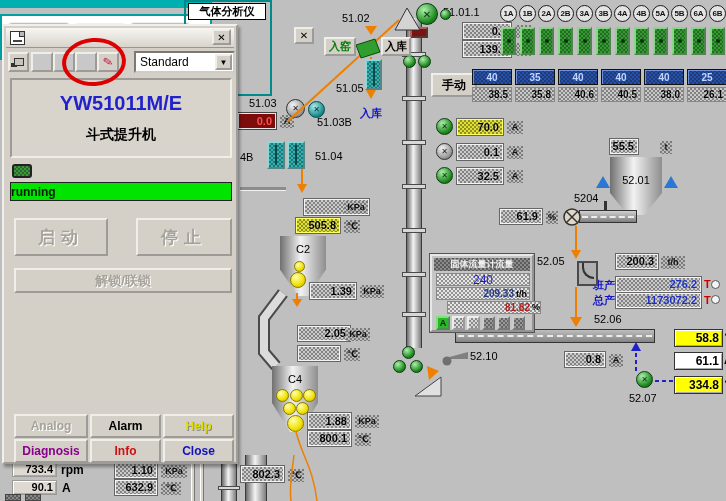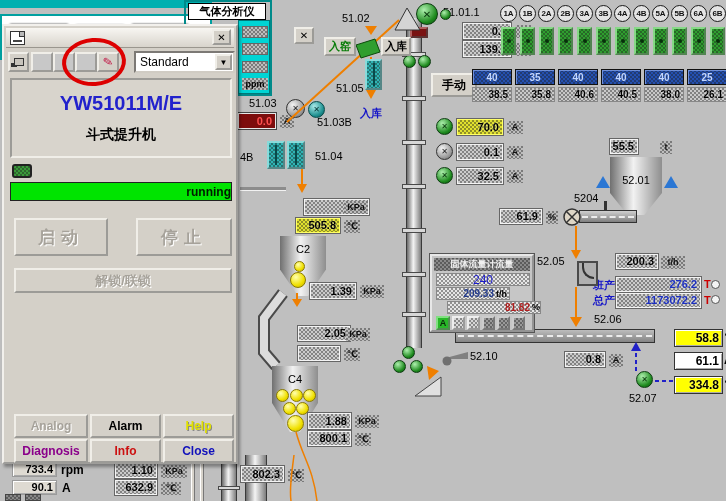--- a/index.html
+++ b/index.html
@@ -46,26 +46,20 @@
   <div class="abs" style="left:0;top:14px;width:212px;height:46px;background:#fff;border:2px solid #00a0a0">
     <div class="smudge" style="left:8px;top:8px;width:58px;height:13px"></div>
     <div class="smudge" style="left:74px;top:9px;width:48px;height:12px"></div>
     <div class="smudge" style="left:130px;top:8px;width:56px;height:13px"></div>
   </div>
 
   <div class="abs" style="left:184px;top:0;width:88px;height:96px;border:2px solid #008a8a"></div>
   <div class="abs" style="left:188px;top:3px;width:78px;height:17px;background:#fff;border:1px solid #000;display:flex;align-items:center;justify-content:center">
     <span class="b" style="font-size:11px">气体分析仪</span>
   </div>
-  <div class="abs" style="left:238px;top:20px;width:32px;height:74px;background:#00d4d4;border:1px solid #007878">
-    <div class="hx" style="position:absolute;left:3px;top:5px;width:26px;height:12px;background-color:#bdbdbd;border:1px solid #666"></div>
-    <div class="hx" style="position:absolute;left:3px;top:22px;width:26px;height:12px;background-color:#bdbdbd;border:1px solid #666"></div>
-    <div class="hx" style="position:absolute;left:3px;top:40px;width:26px;height:12px;background-color:#bdbdbd;border:1px solid #666"></div>
-    <div class="hx" style="position:absolute;left:3px;top:57px;width:26px;height:12px;background-color:#bdbdbd;font-size:9px;font-weight:bold;display:flex;align-items:center;justify-content:center">ppm</div>
-  </div>
   <div class="btn3d" style="left:294px;top:27px;width:20px;height:17px;font-size:10px">
     <span>✕</span>
   </div>
 
   <div class="pipe" style="left:406px;top:18px;width:16px;height:330px"></div>
   <div class="flange" style="left:402px;top:52px;width:24px;height:5px"></div>
   <div class="flange" style="left:402px;top:96px;width:24px;height:5px"></div>
   <div class="flange" style="left:402px;top:140px;width:24px;height:5px"></div>
   <div class="flange" style="left:402px;top:184px;width:24px;height:5px"></div>
   <div class="flange" style="left:402px;top:228px;width:24px;height:5px"></div>
@@ -234,21 +228,21 @@
   <div class="lbl" style="left:336px;top:83px">51.05</div>
   <div class="tvalve hx" style="left:365px;top:59px;width:17px;height:31px;z-index:7"></div>
 
   <div class="abs" style="left:430px;top:254px;width:104px;height:78px;background:#c6c6c6;border:2px outset #e8e8e8;box-shadow:0 0 0 1px #555;z-index:7">
     <div class="hx" style="position:absolute;left:2px;top:2px;width:96px;height:13px;background-color:#8a8a8a;display:flex;align-items:center;justify-content:center">
       <span style="font-size:9px;font-weight:bold;color:#efefef;white-space:nowrap">固体流量计流量</span>
     </div>
     <div class="hx" style="position:absolute;left:4px;top:17px;width:94px;height:13px;background-color:#e6e6e6;border:1px solid #888;display:flex;align-items:center;justify-content:center">
       <span style="font-size:12px;font-weight:normal;color:#1a1acc">240</span>
     </div>
-    <div class="hx" style="position:absolute;left:4px;top:31px;width:74px;height:13px;background-color:#e6e6e6;border:1px solid #888;display:flex;align-items:flex-end;padding:0 2px">
+    <div class="hx" style="position:absolute;left:4px;top:31px;width:94px;height:13px;background-color:#e6e6e6;border:1px solid #888;display:flex;align-items:flex-end;padding:0 2px">
       <span style="flex:1;text-align:right;font-size:10px;font-weight:bold;color:#223a8c">209.33</span>
       <span style="font-size:9px;font-weight:bold;margin-left:2px">t/h</span>
     </div>
     <div class="hx" style="position:absolute;left:15px;top:45px;width:94px;height:13px;background-color:#e6e6e6;border:1px solid #888;display:flex;align-items:flex-start;padding:0 0">
       <span style="flex:1;text-align:right;font-size:10px;font-weight:bold;color:#b02020">81.82</span>
       <span style="font-size:9px;font-weight: bold;margin-left:2px">%</span>
     </div>
     <div style="position:absolute;left:4px;top:60px;width:14px;height:14px;background:#28b828;border:2px outset #80e080;display:flex;align-items:center;justify-content:center">
       <span style="font-size:9px;font-weight:bold;color:#0a2a0a">A</span>
     </div>
@@ -406,21 +400,21 @@
       <span style="position:absolute;left:4px;top:2px;font-size:12px">Standard</span>
       <div class="btn3d" style="left:79px;top:1px;width:17px;height:16px;font-size:8px">
         <span>▼</span>
       </div>
     </div>
     <div style="position:absolute;left:6px;top:52px;width:222px;height:80px;background:#d8d4cc;border:2px inset #f0eee8">
       <div class="b" style="position:absolute;left:0;top:12px;width:100%;text-align:center;font-size:20px;color:#2222cc">YW51011M/E</div>
       <div class="b" style="position:absolute;left:0;top:46px;width:100%;text-align:center;font-size:14px;color:#000">斗式提升机</div>
     </div>
     <div class="hx" style="position:absolute;left:8px;top:138px;width:20px;height:14px;background-color:#3a9a3a;border:2px solid #222;border-radius:3px"></div>
-    <div style="position:absolute;left:6px;top:156px;width:222px;height:19px;background:#00e400;border:1px solid #222;display:flex;align-items:center;justify-content:flex-end">
+    <div style="position:absolute;left:6px;top:156px;width:222px;height:19px;background:#00e400;border:1px solid #222;display:flex;align-items:center;justify-content:flex-start">
       <span class="b" style="font-size:12px;color:#001a00">running</span>
     </div>
     <div class="btn3d dis" style="left:10px;top:192px;width:94px;height:38px;font-size:17px;letter-spacing:6px">
       <span>启动</span>
     </div>
     <div class="btn3d dis" style="left:132px;top:192px;width:96px;height:38px;font-size:17px;letter-spacing:6px">
       <span>停止</span>
     </div>
     <div class="btn3d dis" style="left:10px;top:242px;width:218px;height:25px;font-size:13px">
       <span>解锁/联锁</span>

